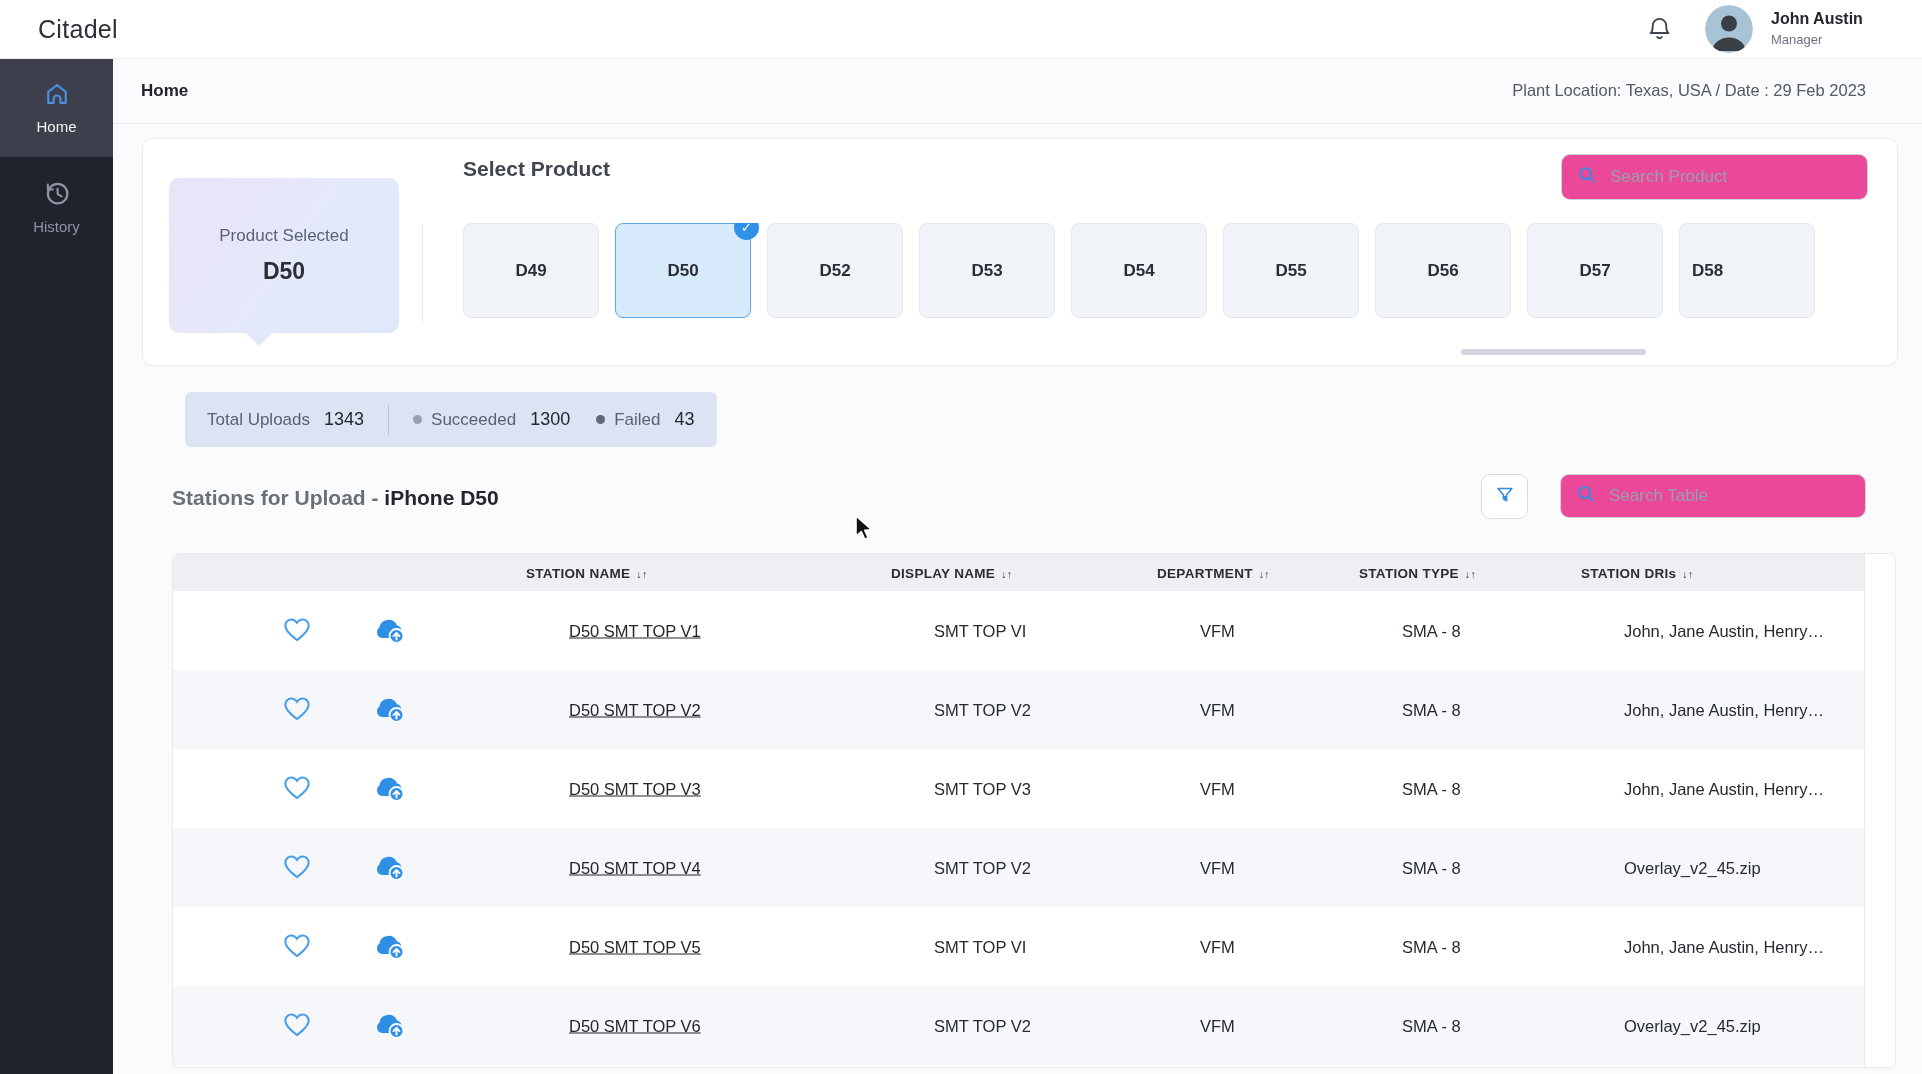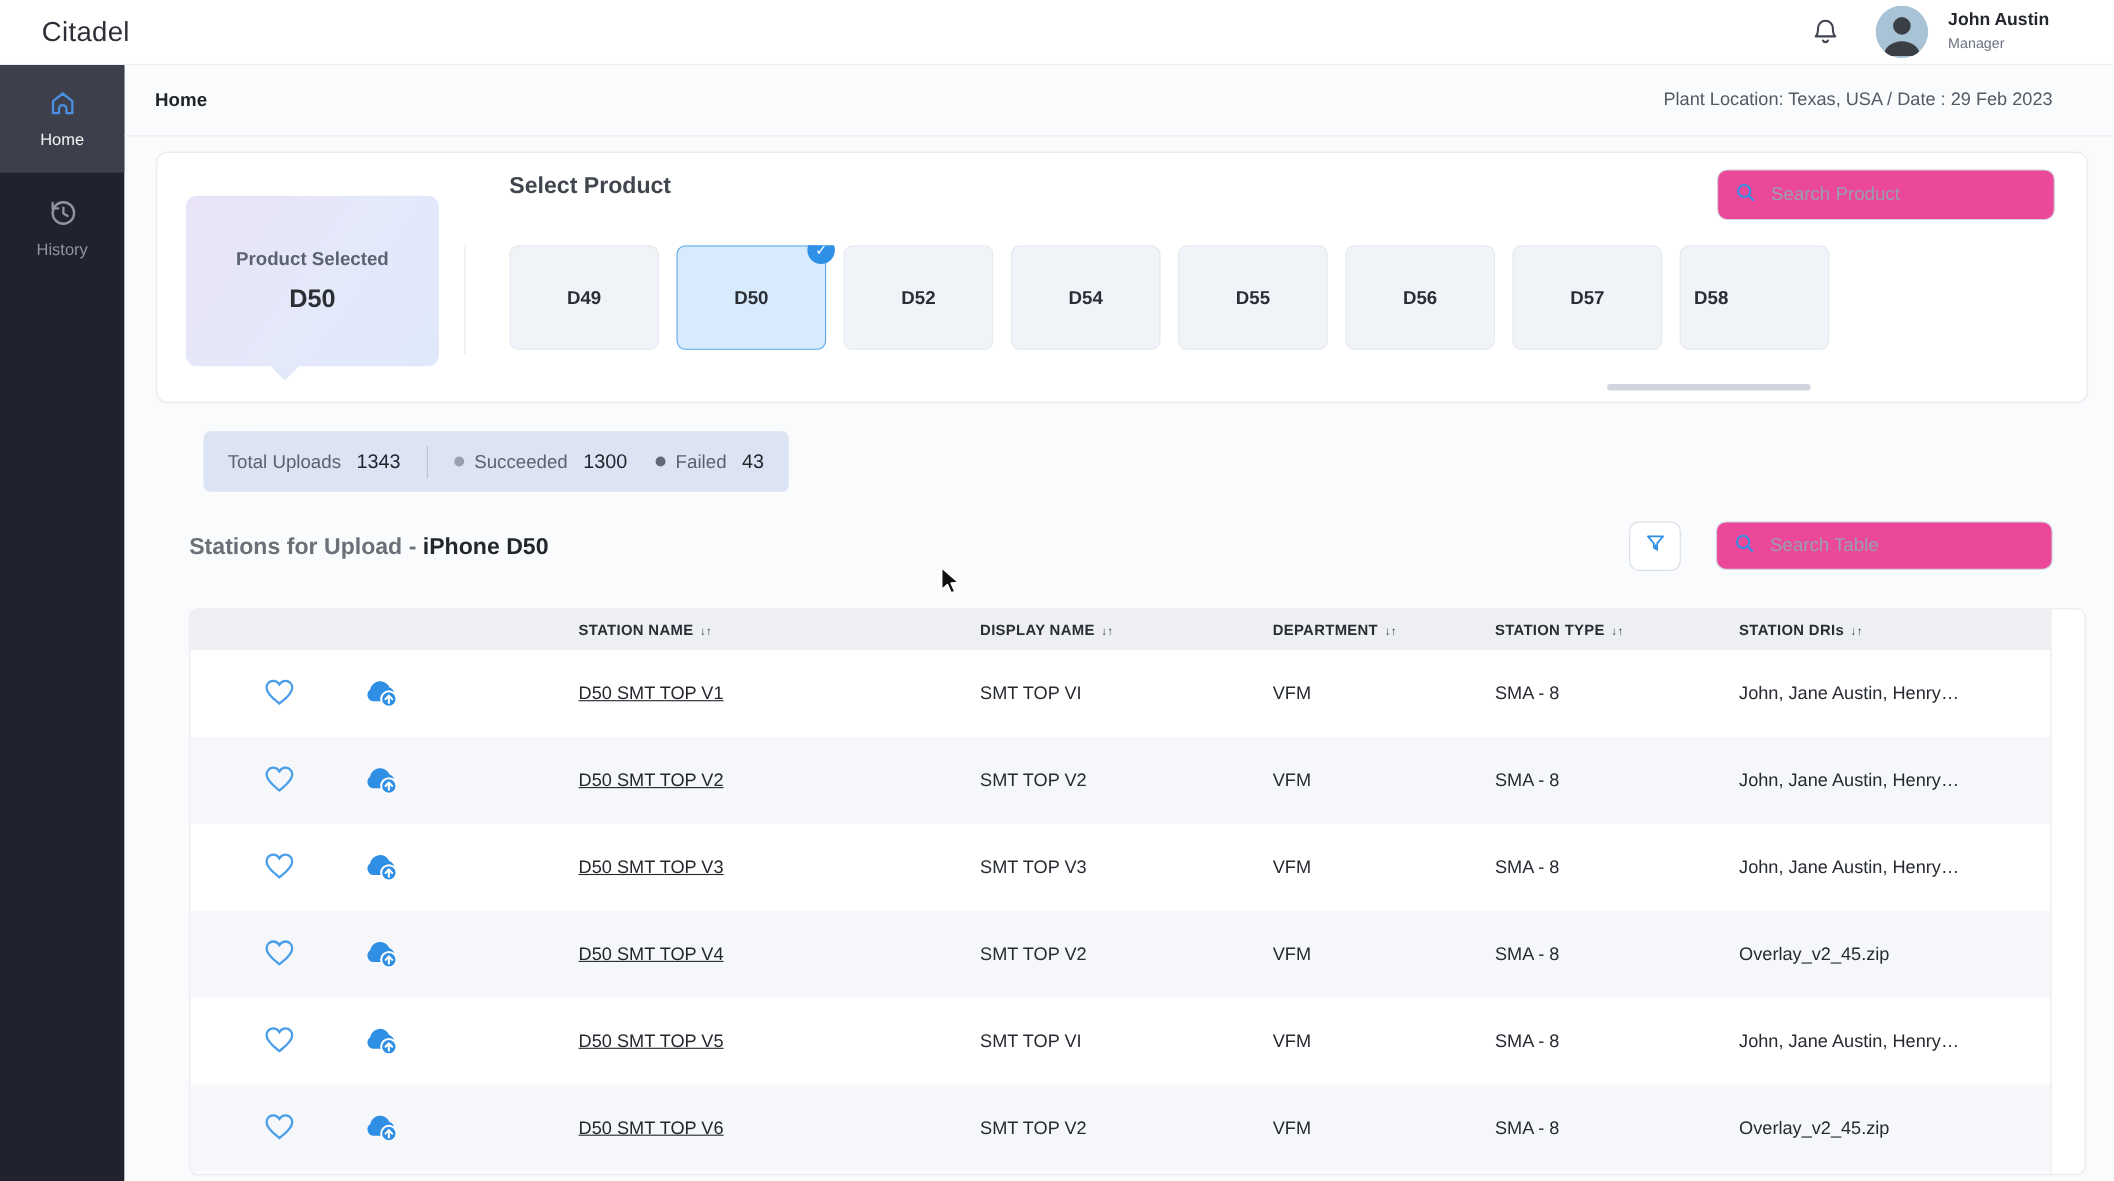--- a/index.html
+++ b/index.html
@@ -33,21 +33,21 @@
                font-size:17px;font-weight:bold;color:#20232a;}
   .crumb-meta{position:absolute;right:56px;top:0;height:65px;display:flex;align-items:center;
               font-size:16.5px;color:#525a66;}
 
   
   .product-card{position:absolute;left:142px;top:138px;width:1754px;height:226px;background:#fff;
                 border:1px solid #e9ebef;border-radius:10px;box-shadow:0 1px 2px rgba(16,24,40,.03);}
   .sel-card{position:absolute;left:26px;top:39px;width:230px;height:155px;border-radius:10px;
             background:linear-gradient(125deg,#eae3f8 0%,#e4e9fa 55%,#dfe8fb 100%);
             display:flex;flex-direction:column;align-items:center;justify-content:center;gap:12px;}
-  .sel-card-label{font-size:17px;color:#5c6370;font-weight:bold;}
+  .sel-card-label{font-size:17px;color:#5c6370;}
   .sel-card-value{font-size:23px;font-weight:bold;color:#2b2e35;}
   .sel-card-tri{position:absolute;left:103px;top:194px;width:0;height:0;
                 border-left:13px solid transparent;border-right:13px solid transparent;
                 border-top:13px solid #e2e7f9;}
   .vdivider{position:absolute;left:279px;top:85px;width:1px;height:98px;background:#e8eaee;}
   .sp-heading{position:absolute;left:320px;top:18px;font-size:21px;font-weight:bold;color:#40454e;}
   .plist{position:absolute;left:320px;top:84px;width:1404px;height:98px;display:flex;gap:16px;
          overflow:hidden;}
   .pcard{flex:0 0 136px;height:95px;background:#f0f3f8;border:1px solid #e4e8ee;border-radius:8px;
          display:flex;align-items:center;justify-content:center;font-size:17px;font-weight:bold;
@@ -87,21 +87,21 @@
 
   
   .table-card{position:absolute;left:172px;top:553px;width:1724px;height:515px;background:#fff;
               border:1px solid #e8eaee;border-radius:8px;overflow:hidden;
               box-shadow:0 1px 2px rgba(16,24,40,.03);box-sizing:border-box;}
   .thead{position:absolute;left:0;top:0;width:1692px;height:37px;background:#edeff3;}
   .tbody{position:absolute;left:0;top:37px;width:1692px;}
   .tr{position:relative;width:100%;height:79px;}
   .tr:nth-child(even){background:#f5f7fa;}
   .cell{position:absolute;top:50%;transform:translateY(-50%);font-size:16.5px;color:#262a31;
-        white-space:nowrap;}
+        white-space:nowrap;margin-left:43px;}
   .th{position:absolute;top:50%;transform:translateY(-50%);font-size:13.5px;font-weight:bold;
       color:#2a2d34;letter-spacing:.3px;white-space:nowrap;cursor:pointer;}
   .sort{font-size:10.5px;font-weight:normal;color:#3a3f4a;margin-left:6px;}
   .heart{left:66px;cursor:pointer;}
   .cloud{left:156px;cursor:pointer;}
   .c-station{left:353px;}
   .c-display{left:718px;}
   .c-dept{left:956px;padding-left:28px;}
   .c-type{left:1186px;}
   .c-dris{left:1408px;}
@@ -174,20 +174,23 @@
           <span>D49</span>
         </div>
         <div class="pcard sel">
           <span>D50</span>
           <div class="check">✓</div>
         </div>
         <div class="pcard">
           <span>D52</span>
         </div>
         <div class="pcard">
+          <span>D53</span>
+        </div>
+        <div class="pcard">
           <span>D54</span>
         </div>
         <div class="pcard">
           <span>D55</span>
         </div>
         <div class="pcard">
           <span>D56</span>
         </div>
         <div class="pcard">
           <span>D57</span>

